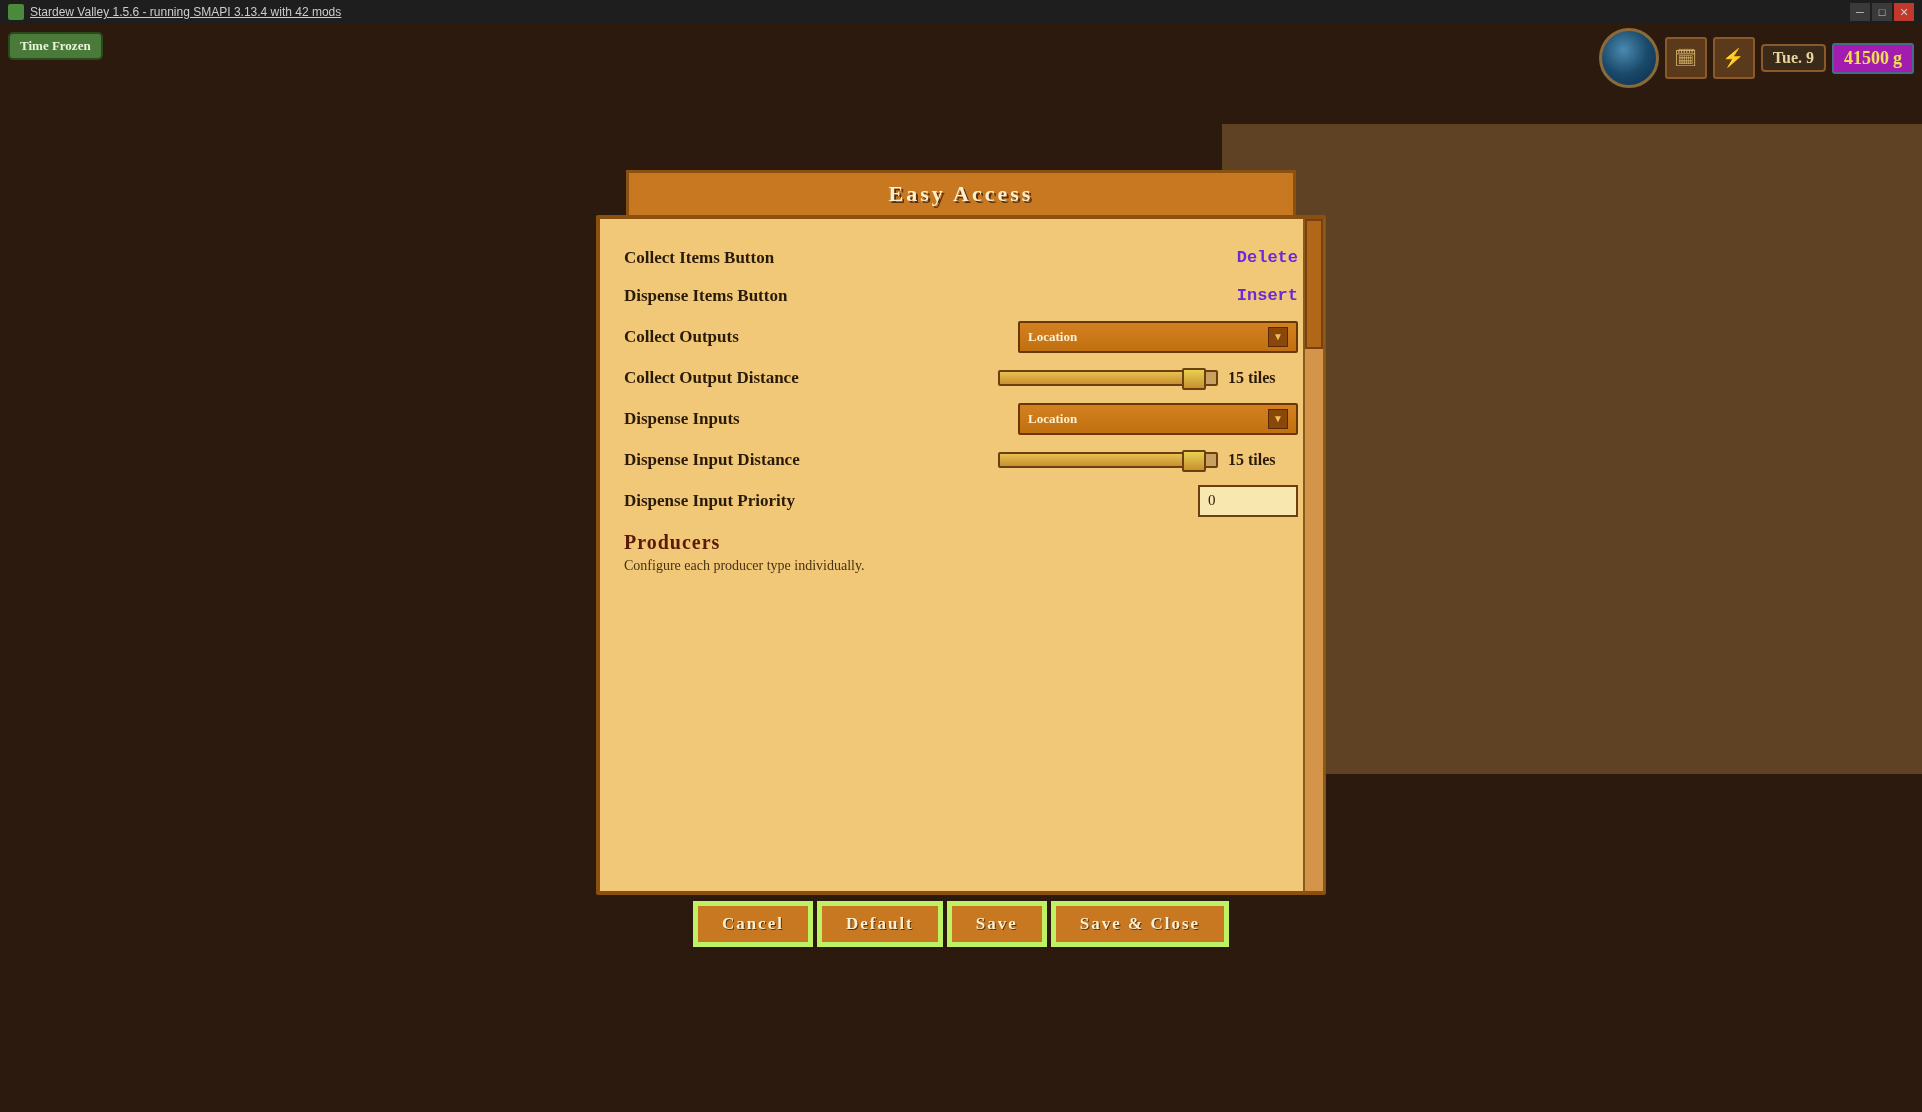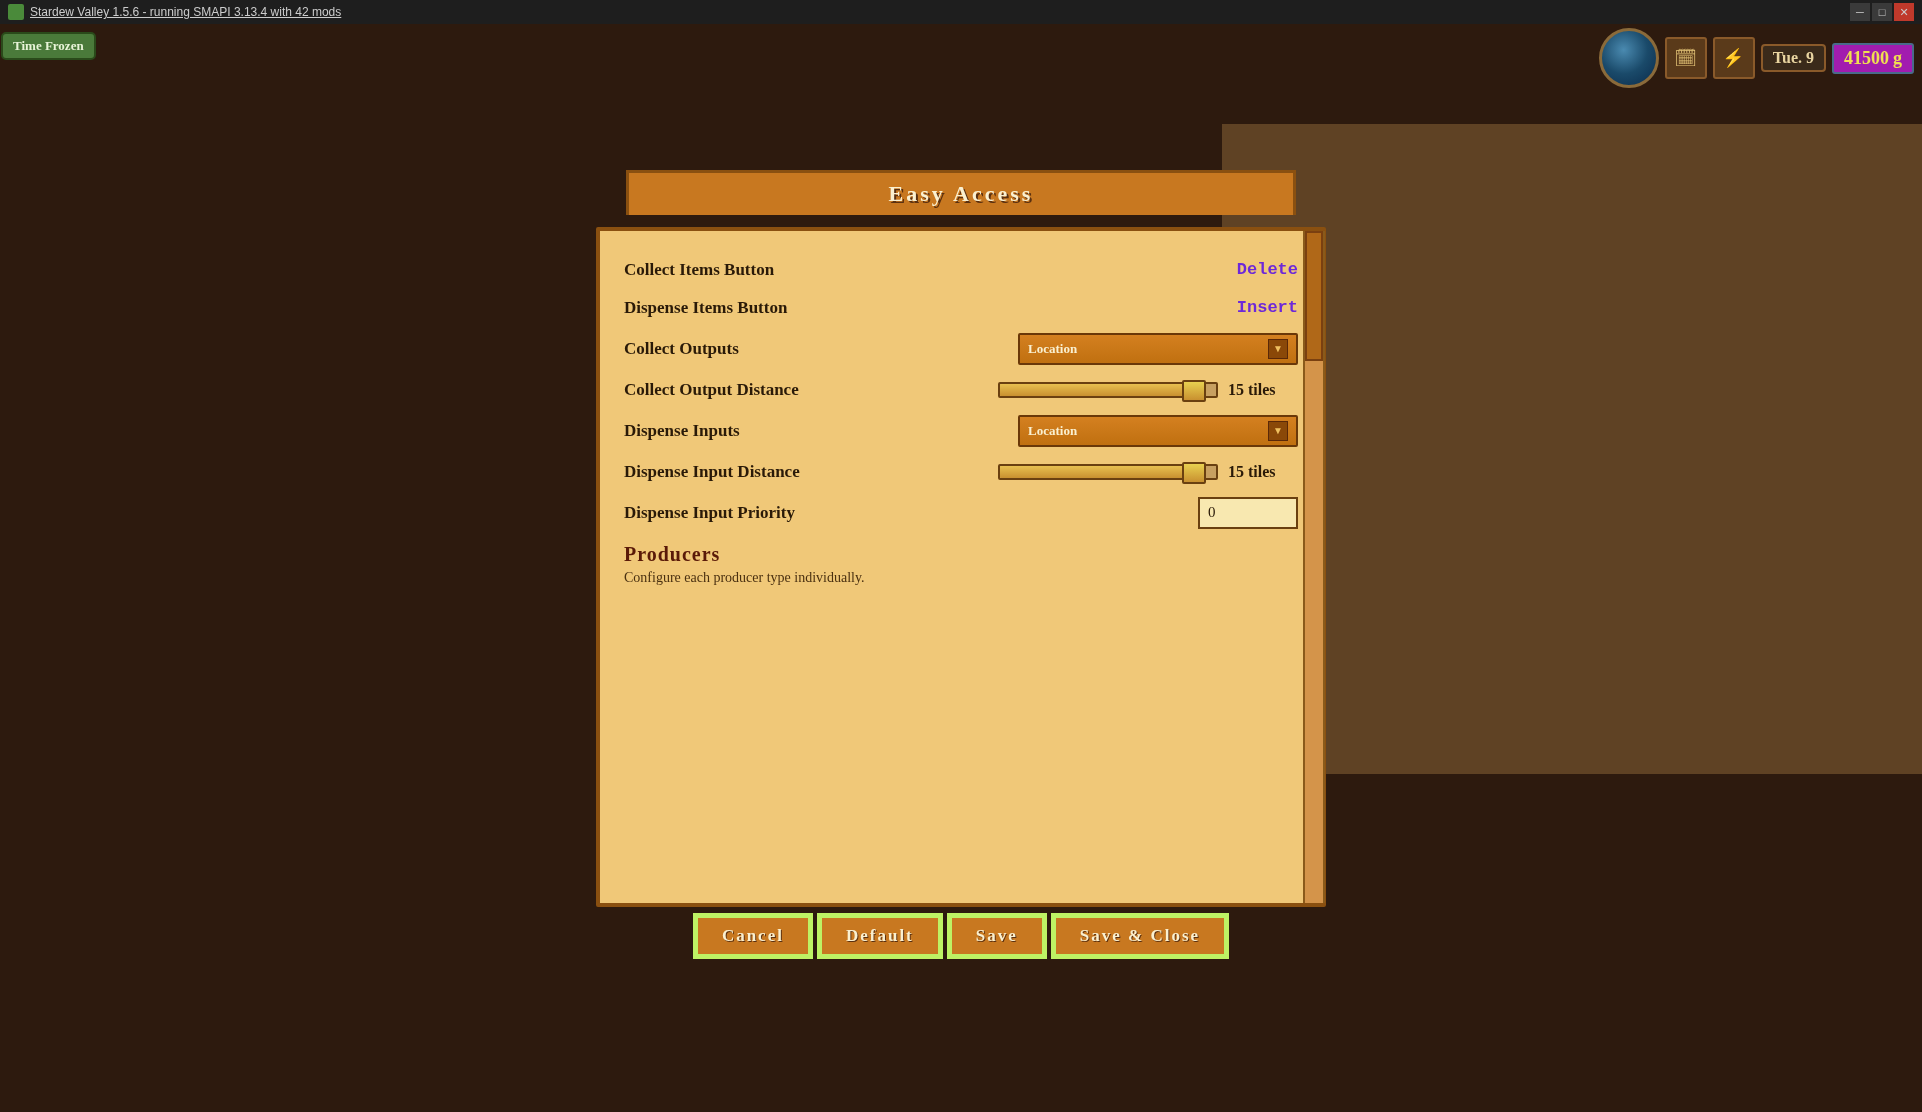--- a/index.html
+++ b/index.html
@@ -85,21 +85,21 @@
       top: 100px; right: 0;
       width: 700px;
       height: 650px;
       background: #6b4c2a;
       opacity: 0.8;
     }
 
     
     .time-frozen {
       position: absolute;
-      top: 8px; left: 1px;
+      top: 8px; left: 8px;
       background: #4a7a3a;
       border: 2px solid #2a4a1a;
       color: #e8f4d8;
       font-size: 13px;
       font-weight: bold;
       padding: 4px 10px;
       border-radius: 5px;
       font-family: 'Georgia', serif;
       z-index: 50;
     }
@@ -179,21 +179,21 @@
       margin-top: -20px;
     }
 
     
     .dialog-title-bar {
       background: #c87820;
       border: 3px solid #8a5010;
       border-bottom: none;
       padding: 8px 20px;
       text-align: center;
-      margin: 12px 30px;
+      margin: 0 30px;
       position: relative;
       z-index: 2;
     }
 
     .dialog-title-text {
       color: #faf0d0;
       font-size: 22px;
       font-family: 'Georgia', serif;
       font-weight: bold;
       letter-spacing: 3px;

